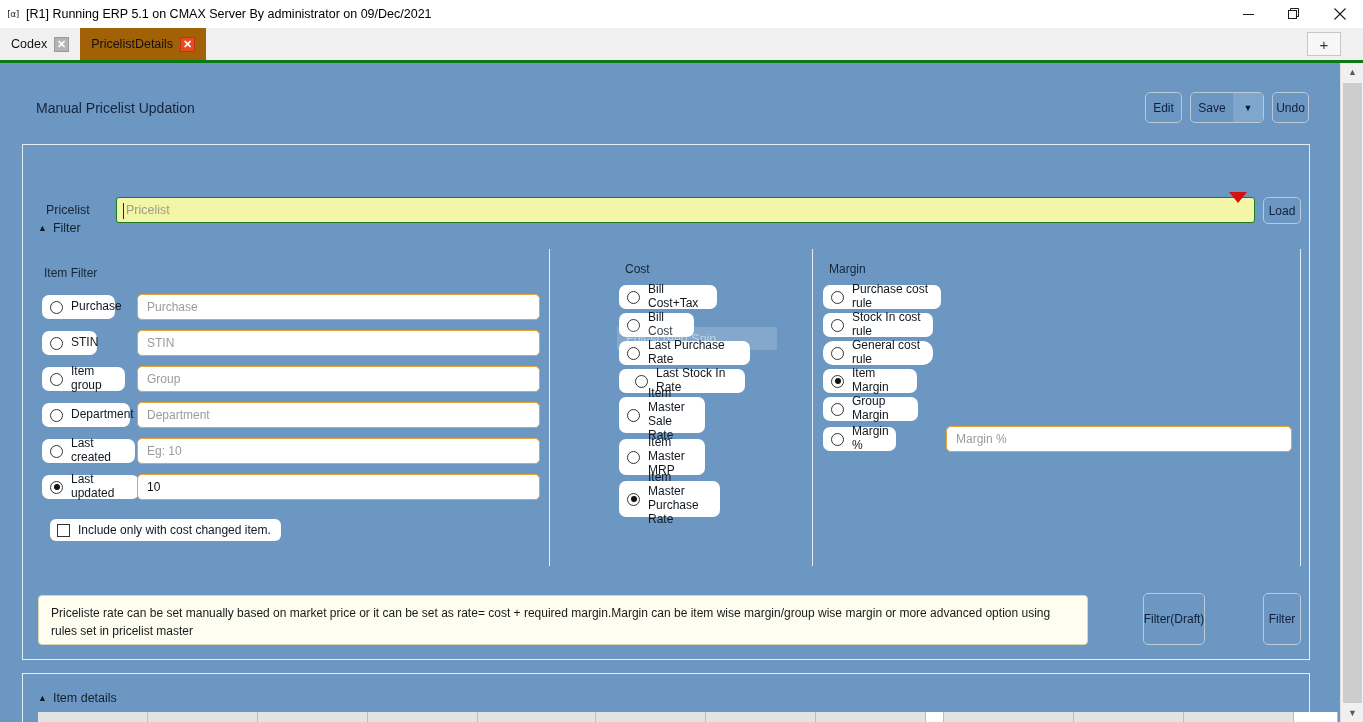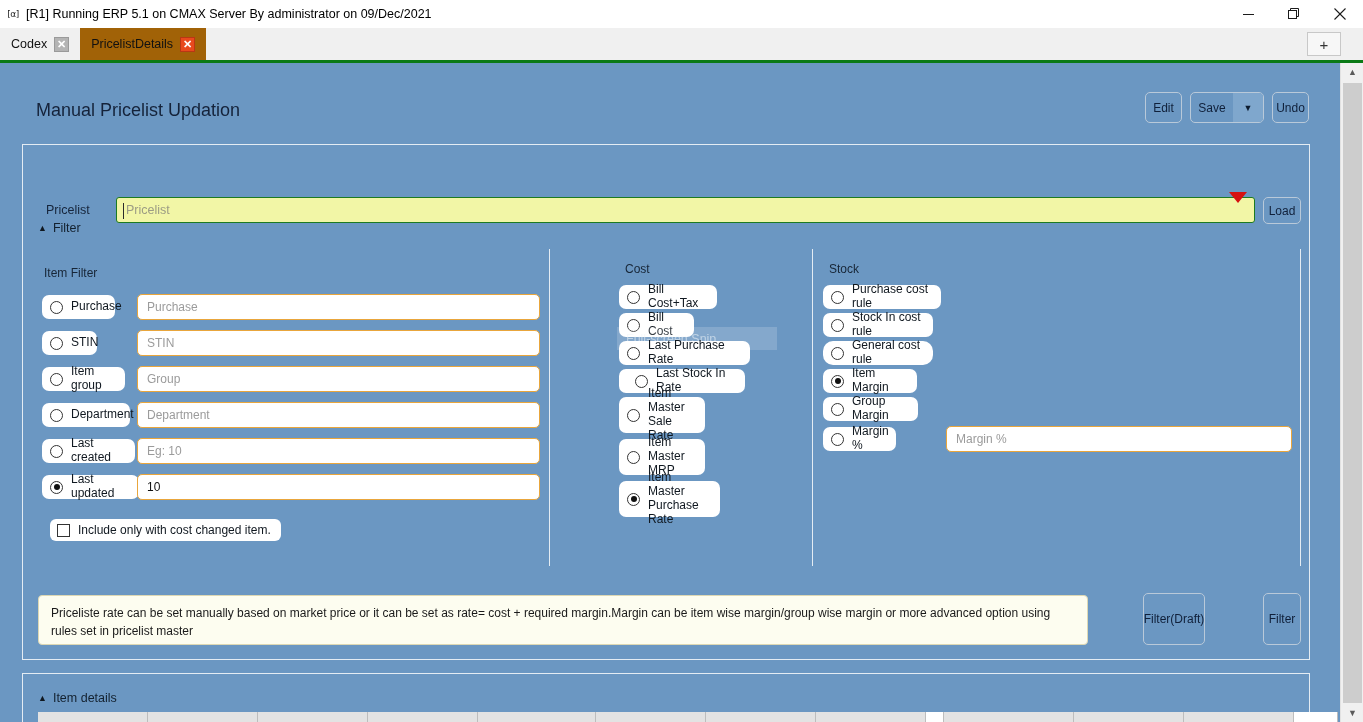--- a/index.html
+++ b/index.html
@@ -69,21 +69,21 @@
     display:flex; align-items:center; justify-content:center; color:#5a5a5a; font-size:9px;
   }
   .vscroll .arrow-up { top:0; }
   .vscroll .arrow-dn { bottom:0; }
   .vscroll .thumb {
     position:absolute; left:2px; top:20px; width:19px; height:620px; background:#cdcdcd;
   }
 
   
   .page-title {
-    position:absolute; left:36px; top:100px; font-size:18px; color:#15233a;
+    position:absolute; left:36px; top:100px; font-size:14px; color:#15233a;
   }
   .btn {
     position:absolute; height:31px; border:1px solid #b9c9d9; border-radius:5px;
     background:transparent; color:#10203a; font-size:12px;
     display:flex; align-items:center; justify-content:center; cursor:pointer;
     font-family:"Liberation Sans", sans-serif;
   }
   #btn-edit { left:1145px; top:92px; width:37px; }
   #btn-save-group {
     position:absolute; left:1190px; top:92px; width:74px; height:31px;
@@ -347,21 +347,21 @@
     </span>
   </div>
   <div class="pill" style="left:619px; top:418px; height:36px; width:101px;">
     <span class="radio on"></span>
     <span class="two-line">
       <span>Item Master</span>
       <span>Purchase Rate</span>
     </span>
   </div>
 
-  <div class="col-head" style="left:829px; top:199px;">Stock</div>
+  <div class="col-head" style="left:829px; top:199px;">Margin</div>
 
   <div class="pill" style="left:823px; top:222px; height:24px; width:118px;">
     <span class="radio"></span>
     <span>Purchase cost rule</span>
   </div>
   <div class="pill" style="left:823px; top:250px; height:24px; width:110px;">
     <span class="radio"></span>
     <span>Stock In cost rule</span>
   </div>
   <div class="pill" style="left:823px; top:278px; height:24px; width:110px;border-radius:10px;">

